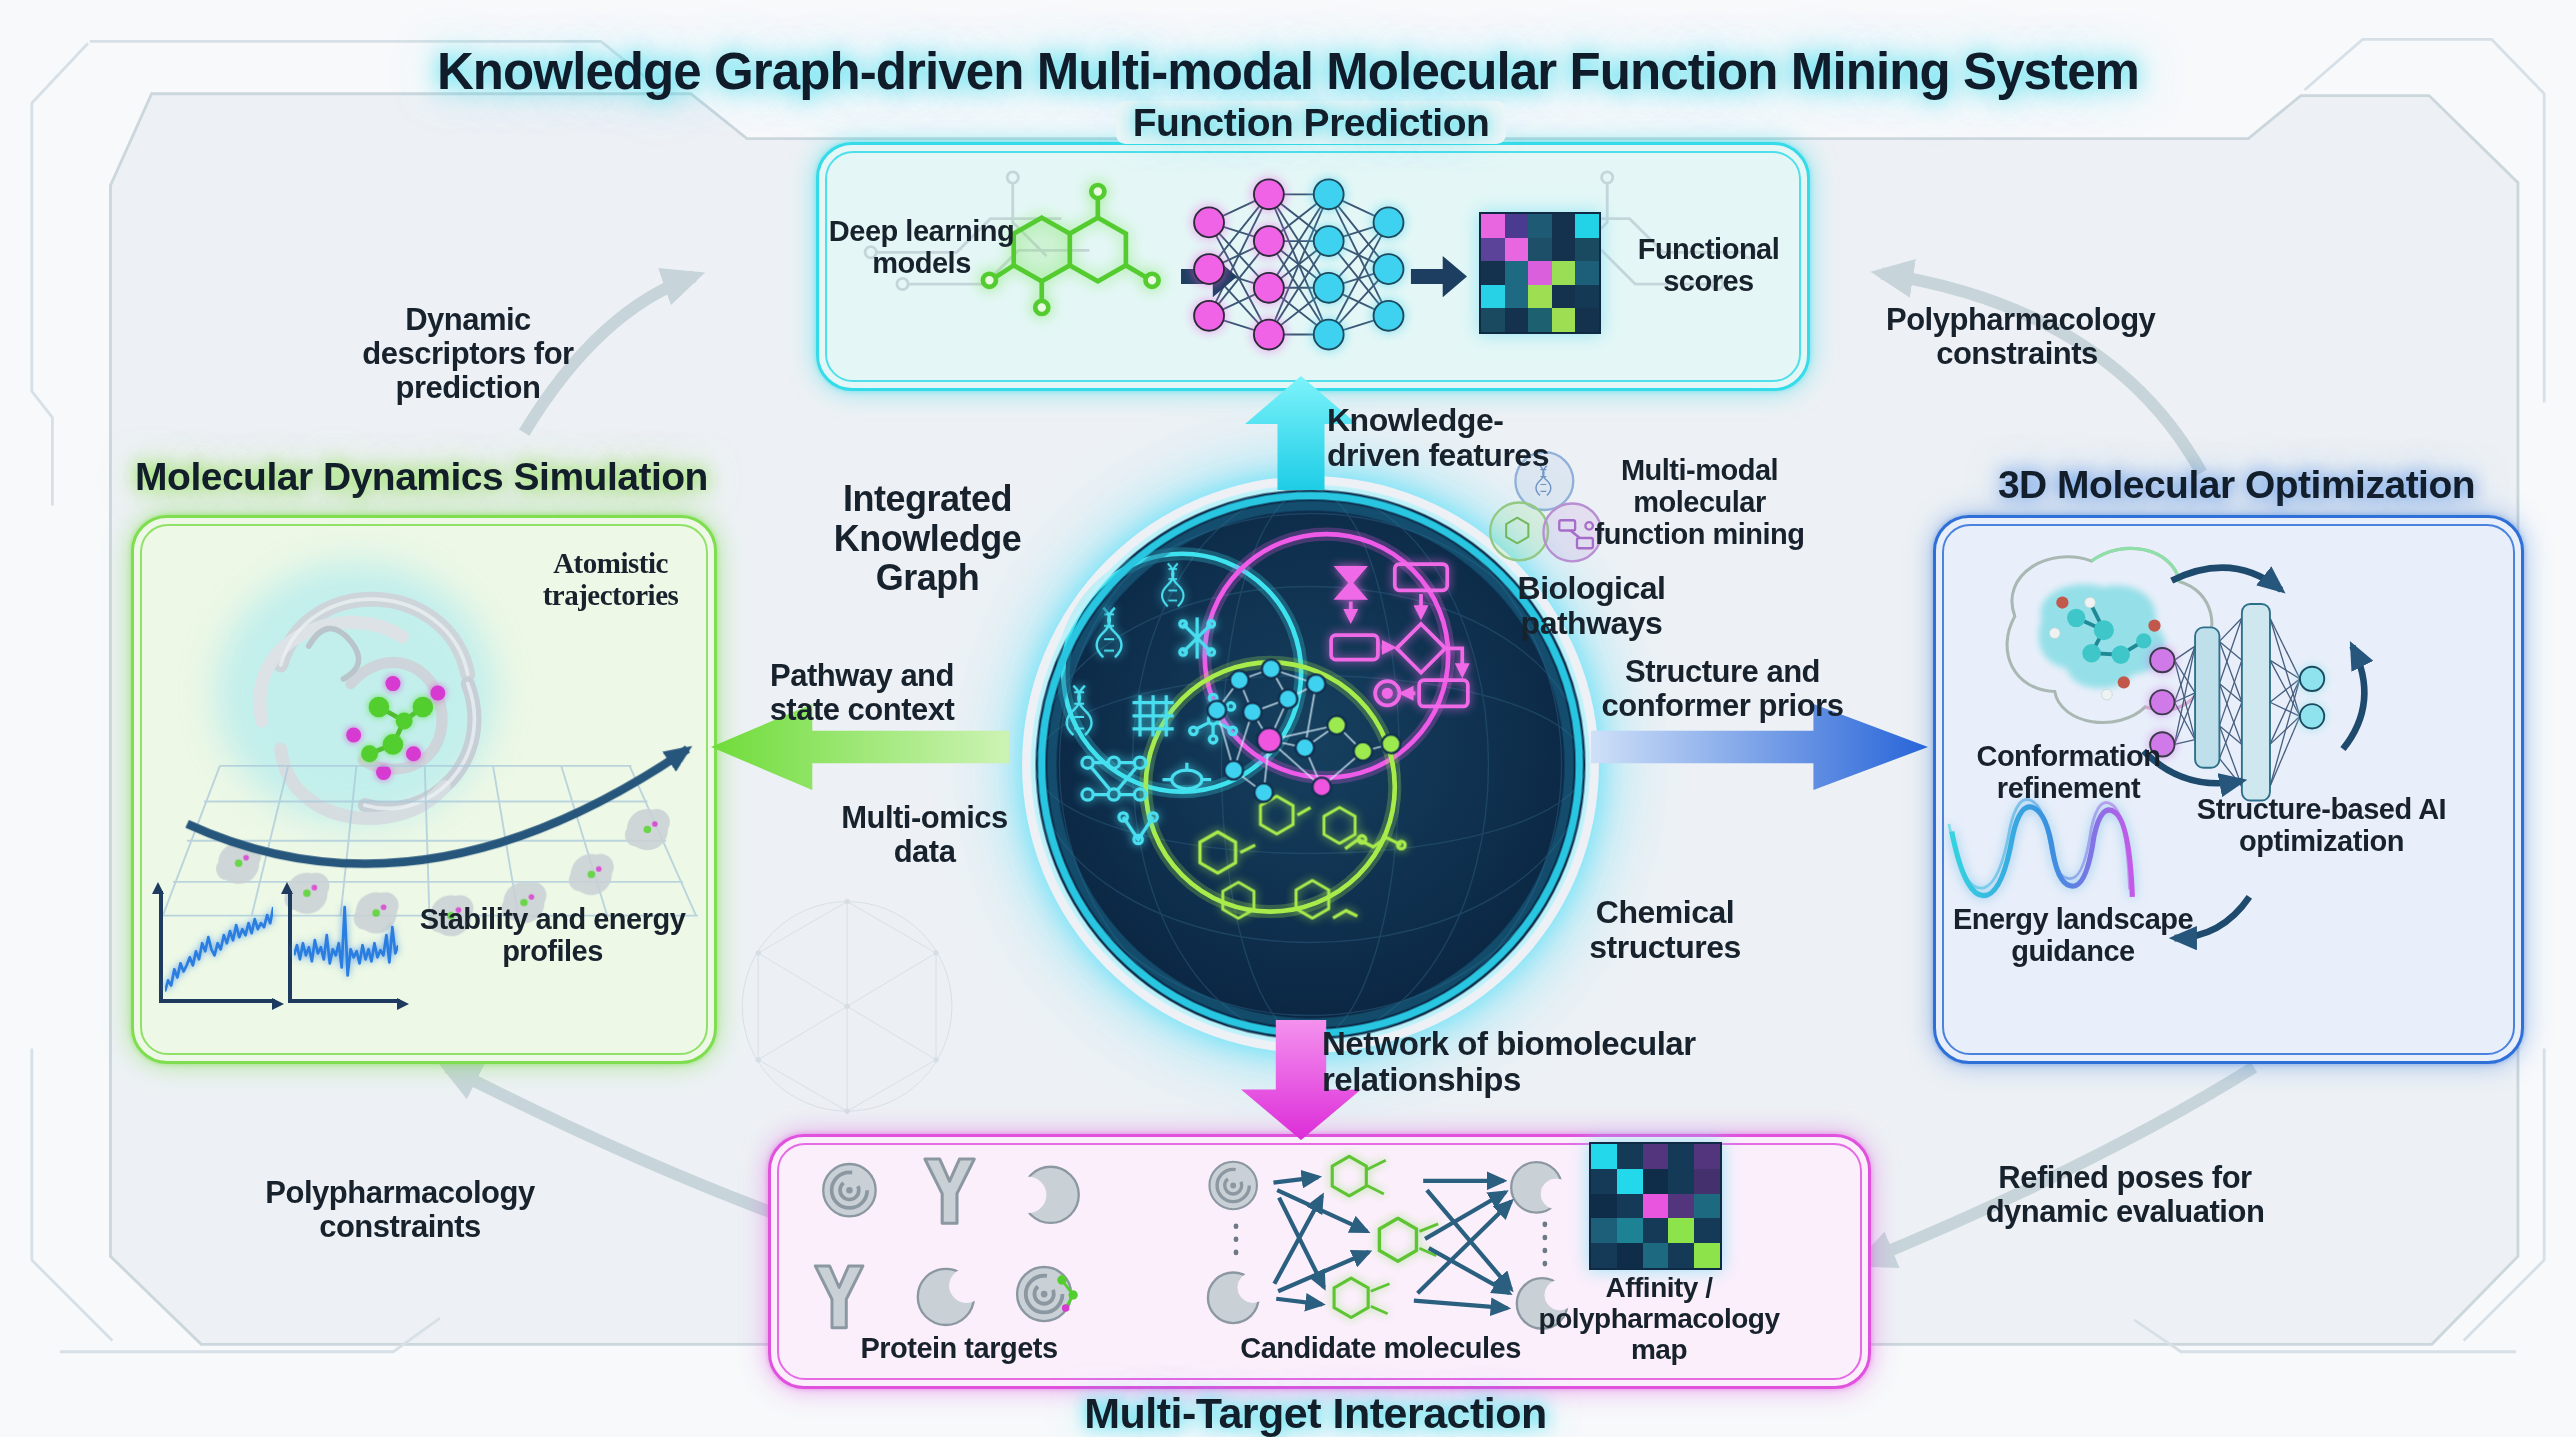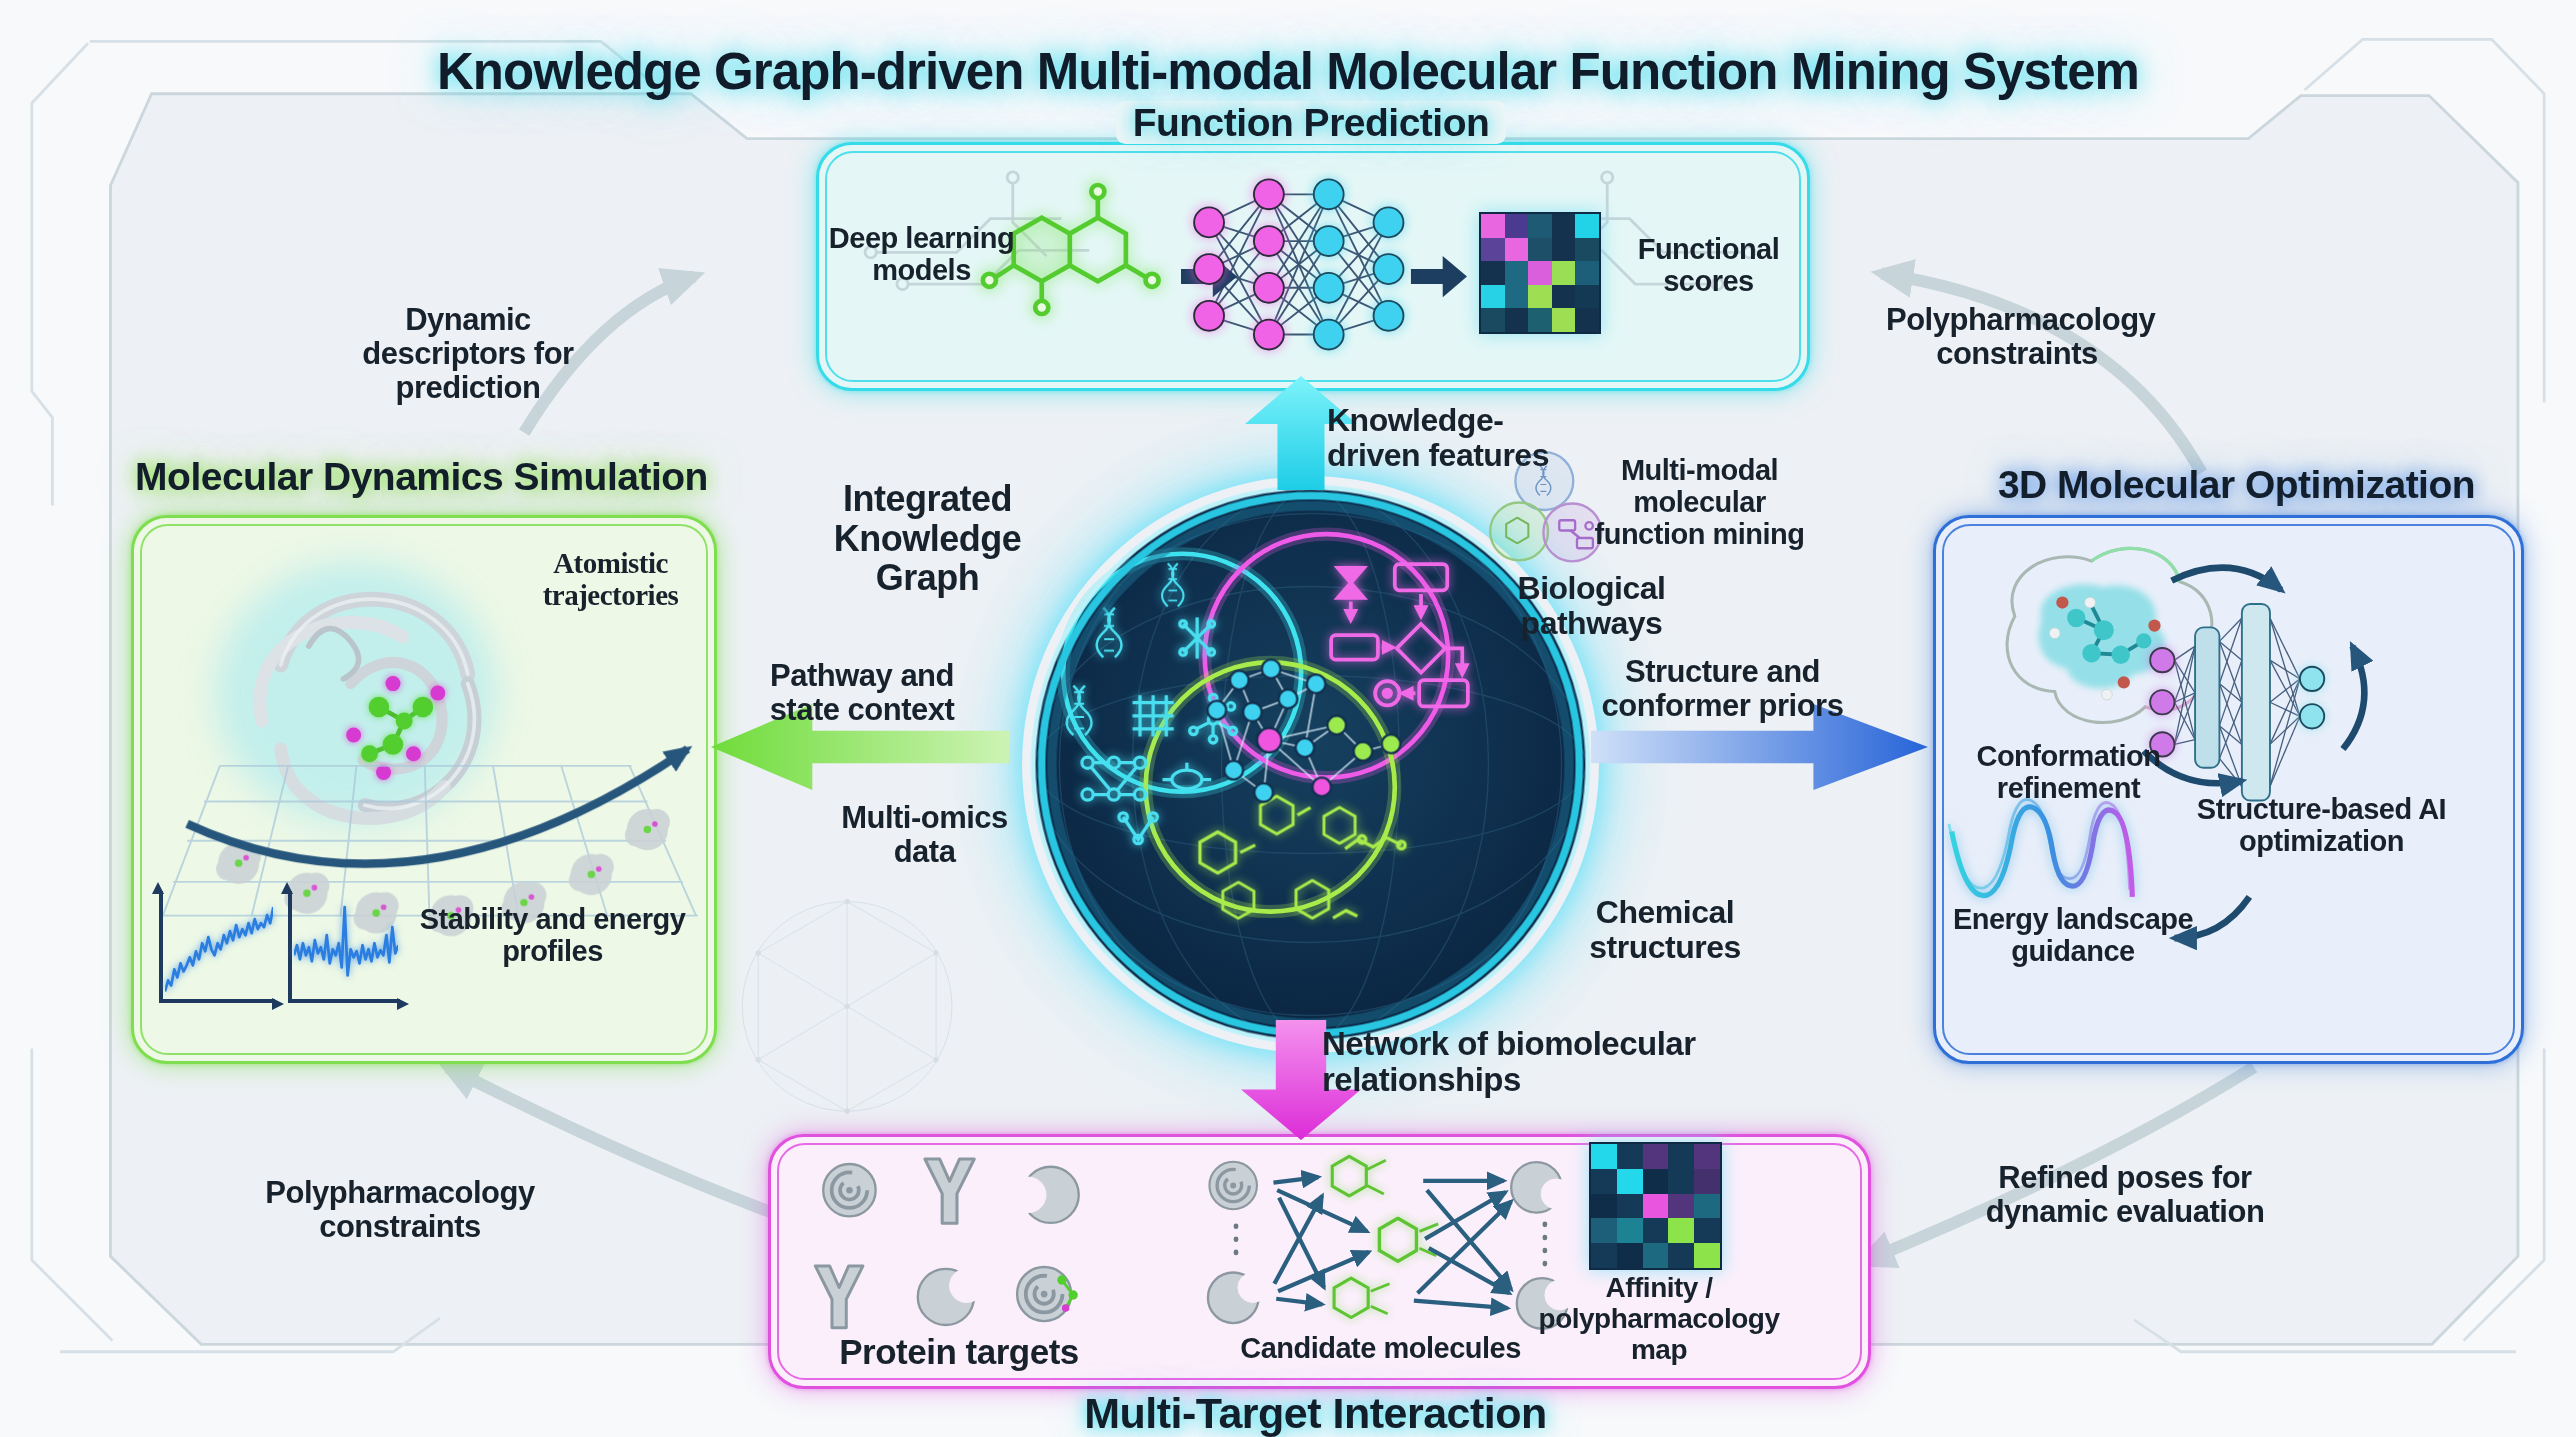--- a/index.html
+++ b/index.html
@@ -252,21 +252,21 @@
       <div style="background: rgb(30, 106, 130);"></div>
       <div style="background: rgb(158, 222, 82);"></div>
       <div style="background: rgb(20, 49, 78);"></div>
       <div style="background: rgb(20, 57, 85);"></div>
       <div style="background: rgb(26, 74, 96);"></div>
       <div style="background: rgb(20, 49, 78);"></div>
       <div style="background: rgb(29, 96, 112);"></div>
       <div style="background: rgb(158, 222, 82);"></div>
       <div style="background: rgb(20, 49, 78);"></div>
     </div>
-  <div class="lbl" style="left:828px;top:223px;width:187px;font-size:29px;">Deep learning models</div>
+  <div class="lbl" style="left:828px;top:216px;width:187px;font-size:29px;">Deep learning models</div>
   <div class="lbl" style="left:1603px;top:234px;width:211px;font-size:29px;">Functional scores</div>
   <h2 class="box-title glow-cyan" style="left:1030px;top:101px;width:562px;margin:0;"><span class="fp-title-bg">Function Prediction</span></h2>
 
   <h2 class="box-title glow-green" style="left:94px;top:455px;width:655px;margin:0;">Molecular Dynamics Simulation</h2>
   <div class="panel md" style="left:131px;top:515px;width:580px;height:543px;"></div>
   <svg class="abs" style="left:131px;top:515px" width="580" height="543" viewBox="0 0 620 580">
     <g transform="translate(40,20)">
       <ellipse cx="200" cy="170" rx="150" ry="140" fill="rgba(130,225,245,.4)" style="filter:blur(18px)"></ellipse>
       <g fill="none" stroke-linecap="round">
         <path d="M120,140 C150,40 300,50 320,150" stroke="#cdd5da" stroke-width="16"></path>
@@ -571,21 +571,21 @@
       <div style="background: rgb(30, 130, 149);"></div>
       <div style="background: rgb(20, 58, 88);"></div>
       <div style="background: rgb(140, 227, 74);"></div>
       <div style="background: rgb(20, 58, 88);"></div>
       <div style="background: rgb(20, 58, 88);"></div>
       <div style="background: rgb(15, 45, 72);"></div>
       <div style="background: rgb(29, 106, 128);"></div>
       <div style="background: rgb(20, 58, 88);"></div>
       <div style="background: rgb(140, 227, 74);"></div>
     </div>
-  <div class="lbl" style="left:800px;top:1333px;width:318px;font-size:35px;">Protein targets</div>
+  <div class="lbl" style="left:800px;top:1333px;width:318px;font-size:29px;">Protein targets</div>
   <div class="lbl" style="left:1212px;top:1333px;width:337px;font-size:29px;">Candidate molecules</div>
   <div class="lbl" style="left:1509px;top:1273px;width:300px;font-size:28px;">Affinity / polypharmacology map</div>
   <h2 class="box-title glow-cyan" style="left:983px;top:1389px;width:665px;margin:0;font-size:43px;">Multi-Target Interaction</h2>
 
   <div class="globe" style="left:1022px;top:476px;width:577px;height:577px;"></div>
   <svg class="abs" style="left:1022px;top:476px" width="577" height="577" viewBox="0 0 616 616">
     <defs>
         <clipPath id="cg">
           <circle cx="308" cy="308" r="294"></circle>
         </clipPath>

